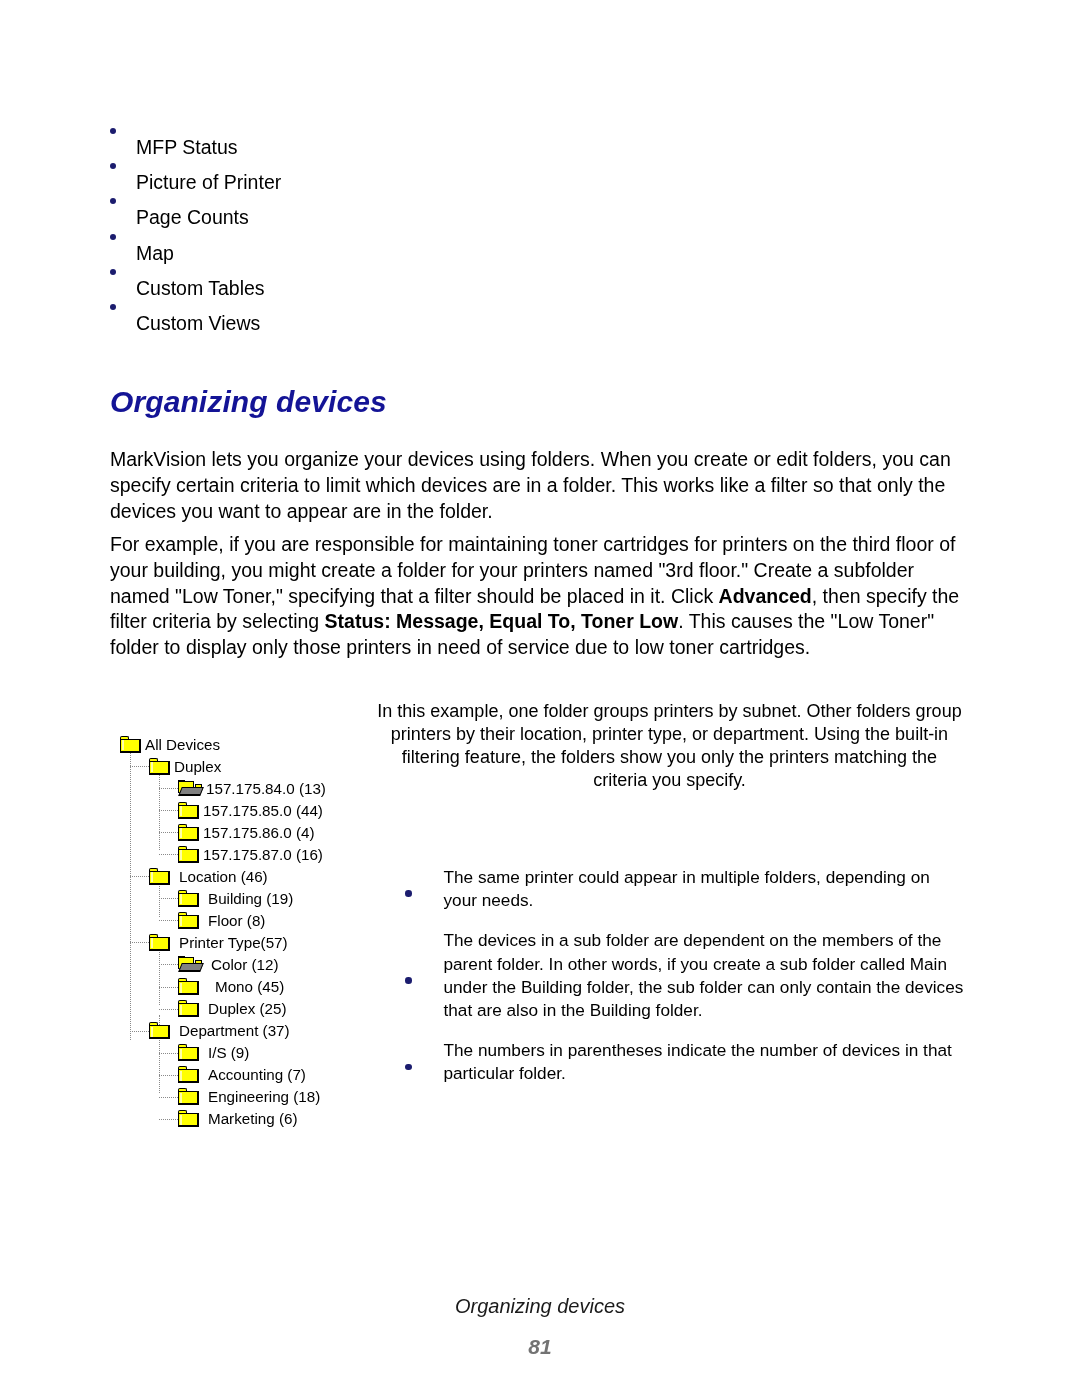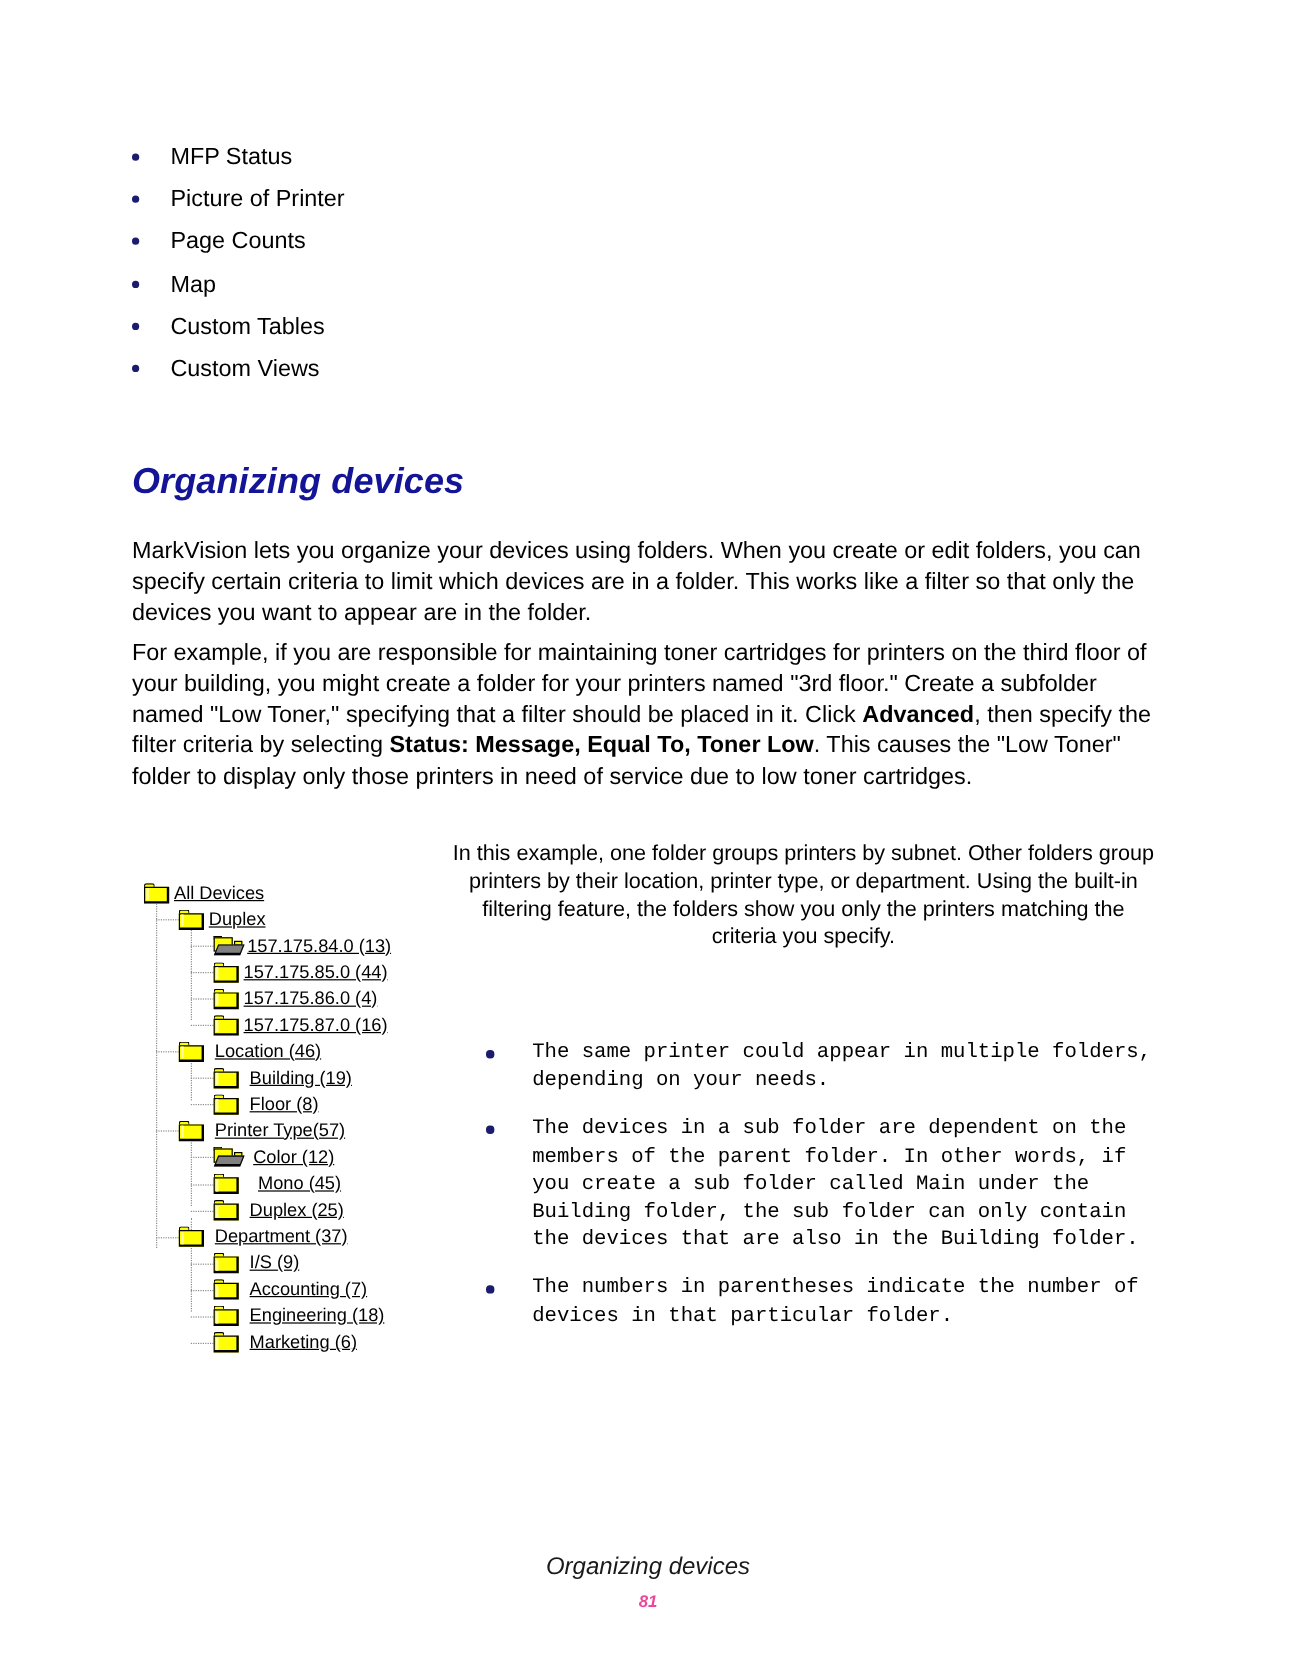--- a/index.html
+++ b/index.html
@@ -28,20 +28,21 @@
   .top-list {
     position: absolute;
     left: 110px;
     top: 118px;
     width: 600px;
   }
   .top-list .bullet-row {
     display: flex;
     align-items: flex-start;
     height: 35.2px;
+    flex-direction: column;
   }
   .bullet-dot {
     width: 6px;
     height: 6px;
     border-radius: 50%;
     background: #1b1c6e;
     flex: 0 0 auto;
     margin-top: 10px;
   }
   .top-list .bullet-label {
@@ -88,23 +89,22 @@
     text-align: center;
   }
   .right-bullets {
     position: absolute;
     left: 405px;
     top: 866px;
     width: 560px;
   }
   .right-bullets .bullet-row {
     display: flex;
-    align-items: flex-start;
+    align-items: center;
     margin-bottom: 17px;
-    font-family: Liberation Mono, monospace;
   }
   .right-bullets .bullet-dot {
     margin-top: 9px;
     width: 6.5px;
     height: 6.5px;
   }
   .right-bullets .bullet-label {
     font-size: 17.2px;
     line-height: 23.2px;
     margin-left: 32px;
@@ -112,21 +112,20 @@
   }
 
   
   .tree {
     position: absolute;
     left: 120px;
     top: 733px;
     width: 260px;
     font-size: 15px;
     line-height: 15px;
-    text-decoration: underline;
   }
   .tree-row {
     position: relative;
     height: 22.05px;
     display: flex;
     align-items: center;
     white-space: nowrap;
   }
   .tree-row .label {
     font-size: 15.2px;
@@ -247,26 +246,26 @@
     width: 1080px;
     text-align: center;
   }
   .footer-title {
     font-size: 20px;
     font-style: italic;
     color: #1a1a1a;
     line-height: 26px;
   }
   .footer-page {
-    font-size: 14px;
+    font-size: 21px;
     font-style: italic;
     font-weight: bold;
-    color: #ec4899;
+    color: #737373;
     line-height: 24px;
-    margin-top: 3px;
+    margin-top: 16px;
   }
 </style>
 </head>
 <body>
 
 <div class="page">
 
   <div class="top-list">
     <div class="bullet-row">
       <span class="bullet-dot"></span>

